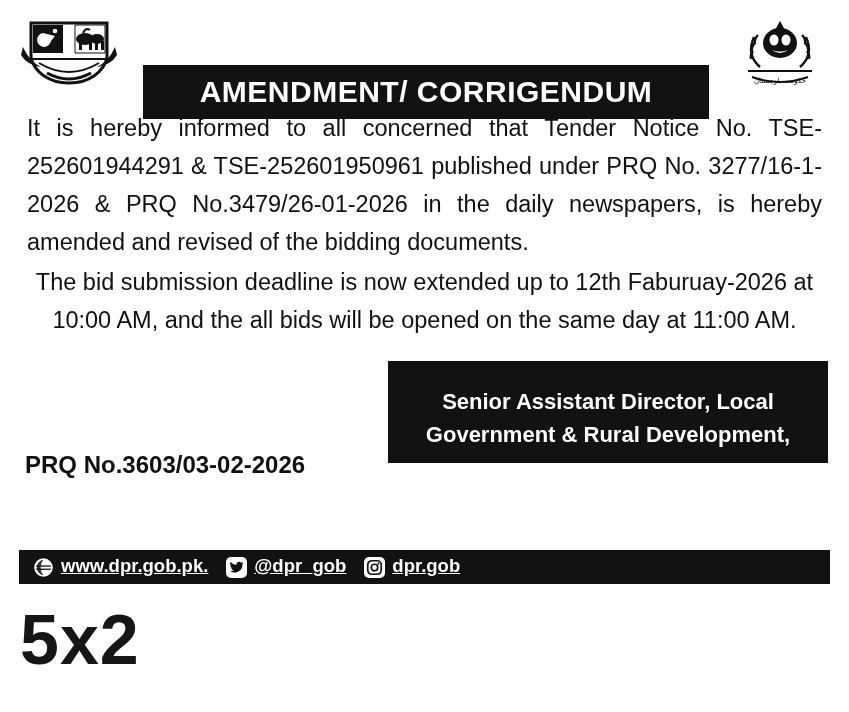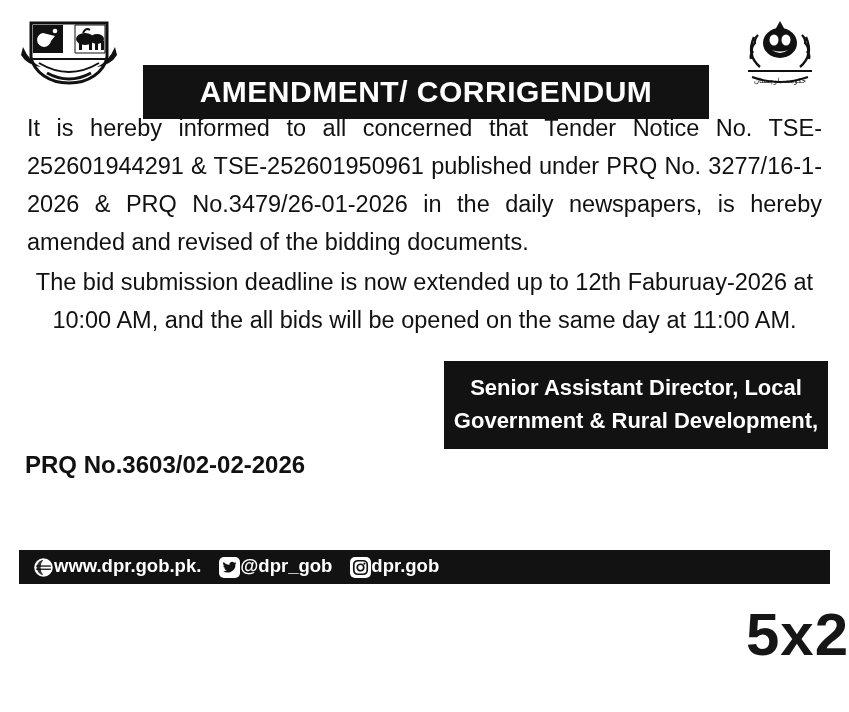--- a/index.html
+++ b/index.html
@@ -84,24 +84,24 @@
   
   .sign-area {
     position: relative;
     margin-top: 22px;
     height: 128px;
   }
   .sign-block {
     position: absolute;
     right: 10px;
     top: 0;
-    width: 384px;
+    width: 440px;
     background: #121212;
     color: #ffffff;
-    padding: 10px 8px 12px 8px;
+    padding: 24px 8px 12px 8px;
     box-sizing: border-box;
     text-align: center;
   }
   .sign-block .line {
     font-size: 22px;
     font-weight: bold;
     line-height: 33px;
     white-space: nowrap;
   }
   .prq {
@@ -124,23 +124,25 @@
     color: #ffffff;
     display: flex;
     align-items: center;
     padding: 0 14px;
     box-sizing: border-box;
     gap: 18px;
   }
   .social-item {
     display: flex;
     align-items: center;
+    gap: 7px;
     font-size: 18.5px;
     font-weight: bold;
     white-space: nowrap;
+    text-decoration: underline;
   }
   .social-item .label { position: relative; top: -1px; }
   .icon-box {
     width: 21px;
     height: 21px;
     display: inline-flex;
     align-items: center;
     justify-content: center;
     flex: 0 0 auto;
   }
@@ -151,26 +153,27 @@
   }
   .icon-box.plain { color: #ffffff; }
   .icon-box svg { display: block; }
 
   
   .size-caption {
     position: absolute;
     left: 0;
     right: 0;
     top: 600px;
-    text-align: right;
-    font-size: 60px;
+    text-align: left;
+    font-size: 70px;
     font-weight: bold;
     letter-spacing: 1px;
     color: #161616;
     font-family: "Liberation Sans", sans-serif;
+    padding-left: 20px;
   }
 </style>
 </head>
 <body>
 
 <div class="page">
 
   <div class="notice">
 
     <div class="header">
@@ -236,21 +239,21 @@
     <div class="body-text">
       <p class="para">It is hereby informed to all concerned that Tender Notice No. TSE-252601944291 &amp; TSE-252601950961 published under PRQ No. 3277/16-1-2026 &amp; PRQ No.3479/26-01-2026 in the daily newspapers, is hereby amended and revised of the bidding documents.</p>
       <p class="para last">The bid submission deadline is now extended up to 12th Faburuay-2026 at 10:00 AM, and the all bids will be opened on the same day at 11:00 AM.</p>
     </div>
 
     <div class="sign-area">
       <div class="sign-block">
         <div class="line">Senior Assistant Director, Local</div>
         <div class="line">Government &amp; Rural Development,</div>
       </div>
-      <div class="prq">PRQ No.3603/02-02-2026</div>
+      <div class="prq">PRQ No.3603/03-02-2026</div>
     </div>
 
     <div class="social-bar">
 
       <div class="social-item">
         <span class="icon-box plain">
           <svg width="21" height="21" viewBox="0 0 21 21" aria-hidden="true">
             <circle cx="10.5" cy="10.5" r="8.5" fill="#ffffff"></circle>
             <g fill="#121212">
               <path d="M10.5 2.6 a8 8 0 0 0 0 15.8 a12 12 0 0 1 0 -15.8 z" opacity="0.85"></path>

